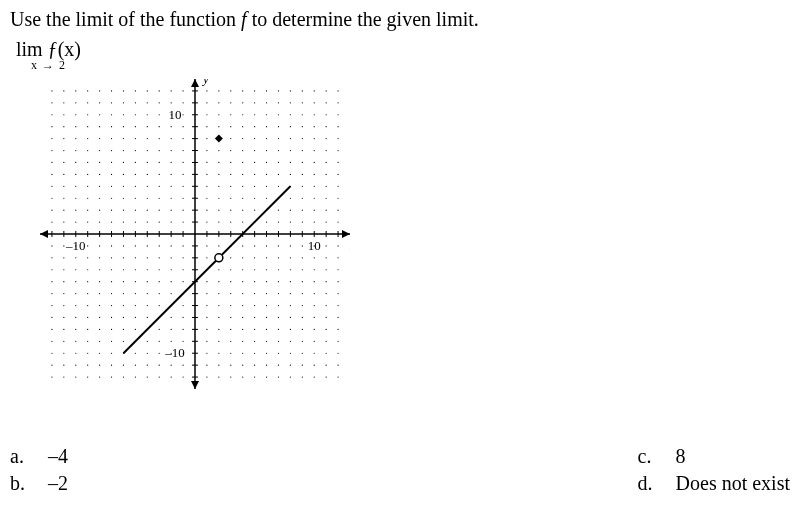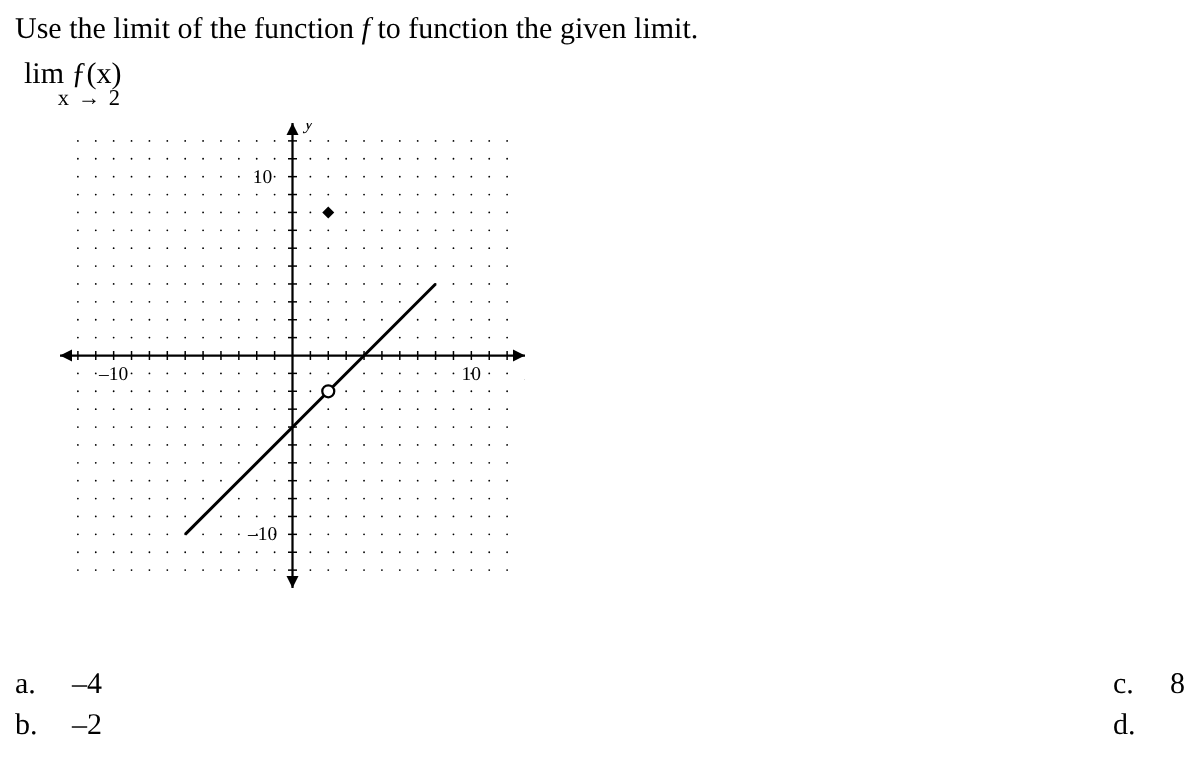--- a/index.html
+++ b/index.html
@@ -12,26 +12,26 @@
       background: #fff;
       padding: 8px 10px;
       position: relative;
     }
     .question-text { font-size: 20px; margin-bottom: 8px; }
     .italic-f { font-style: italic; }
     .limit-expr {
       margin-left: 6px;
       margin-bottom: 6px;
       display: inline-block;
-      text-align: right;
+      text-align: center;
       line-height: 1;
       font-family: Liberation Serif, serif;
     }
     .limit-top { font-size: 20px; }
-    .limit-bottom { font-size: 15px; letter-spacing: 1px; }
+    .limit-bottom { font-size: 12px; letter-spacing: 1px; }
     .graph-container {
       margin-left: 30px;
       margin-top: 2px;
     }
     .options-row {
       display: flex;
       justify-content: space-between;
       position: absolute;
       bottom: 12px;
       left: 10px;
@@ -49,21 +49,21 @@
     }
     .option-label { width: 20px; }
     svg { display: block; }
   </style>
 </head>
 <body>
 
 
 
 <div class="question-text">
-  <span>Use the limit of the function </span><span class="italic-f">f</span><span> to function the given limit.</span>
+  <span>Use the limit of the function </span><span class="italic-f">f</span><span> to determine the given limit.</span>
 </div>
 
 <div class="limit-expr">
   <div class="limit-top">lim ƒ(x)</div>
   <div class="limit-bottom">x → 2</div>
 </div>
 
 <div class="graph-container">
   <svg id="graph-svg" width="310" height="310" viewBox="0 0 310 310">
 
@@ -720,18 +720,19 @@
       <span>–2</span>
     </div>
   </div>
   <div class="options-right">
     <div class="option">
       <span class="option-label">c.</span>
       <span>8</span>
     </div>
     <div class="option">
       <span class="option-label">d.</span>
+      <span>Does not exist</span>
     </div>
   </div>
 </div>
 
 
 
 
 </body></html>

